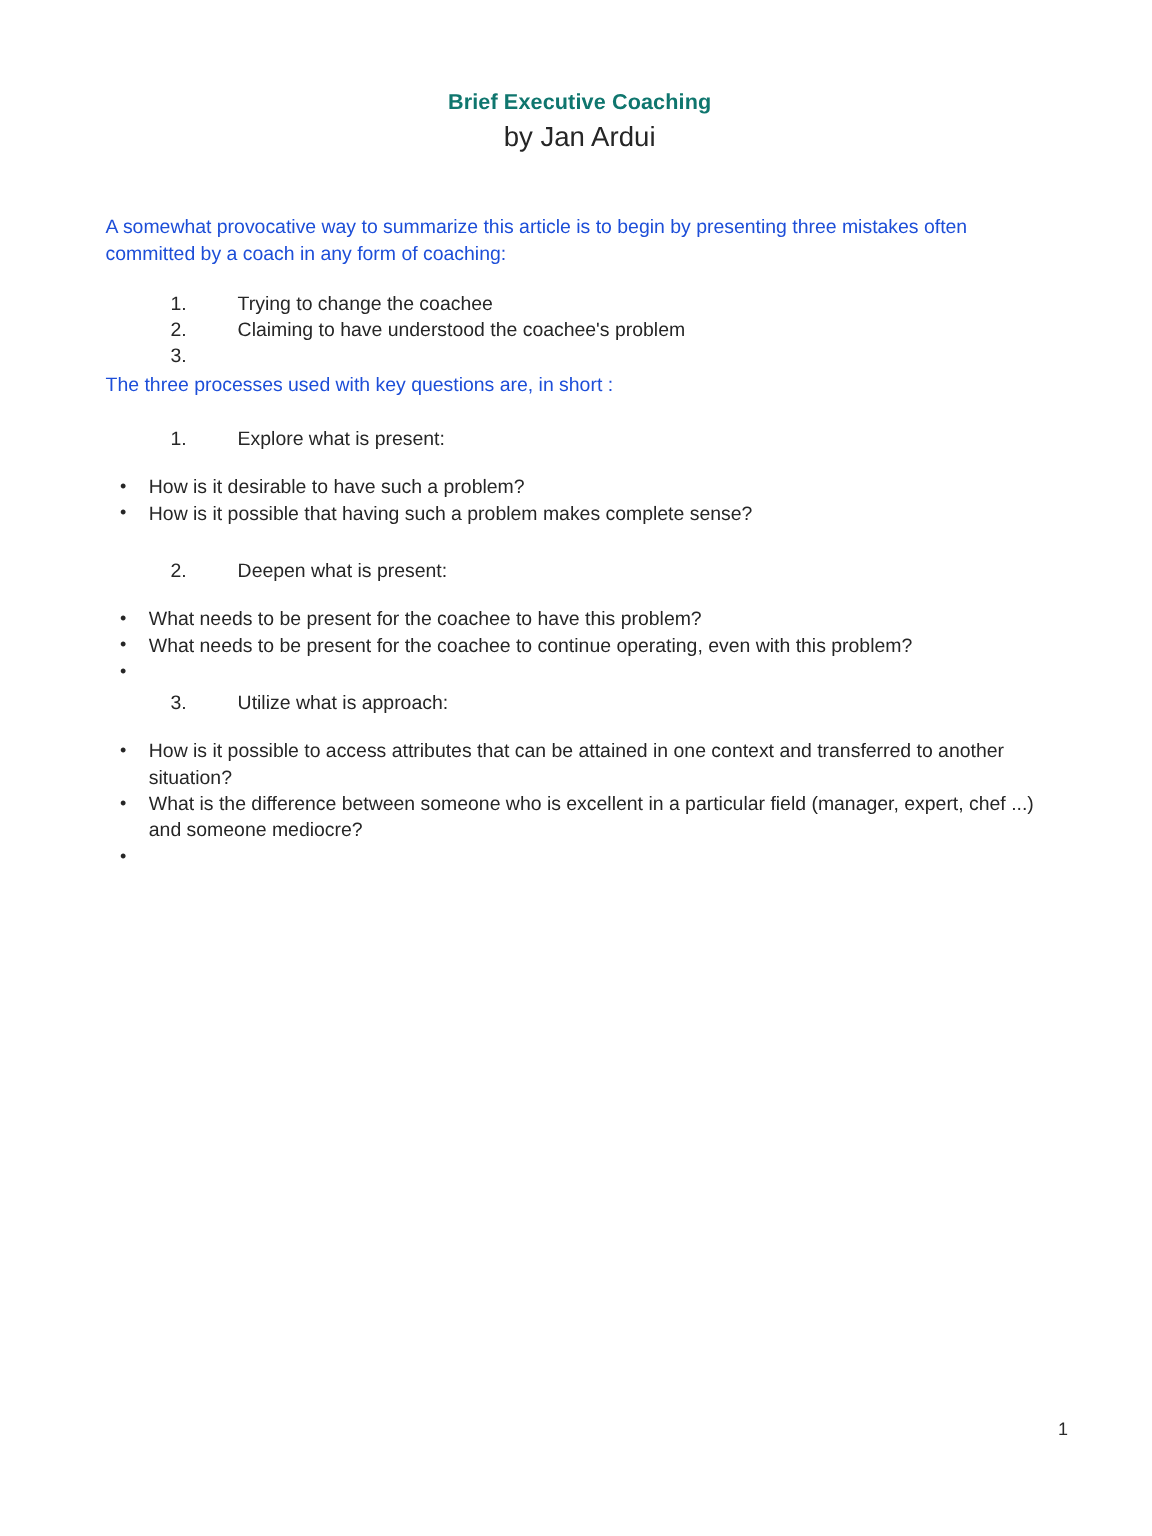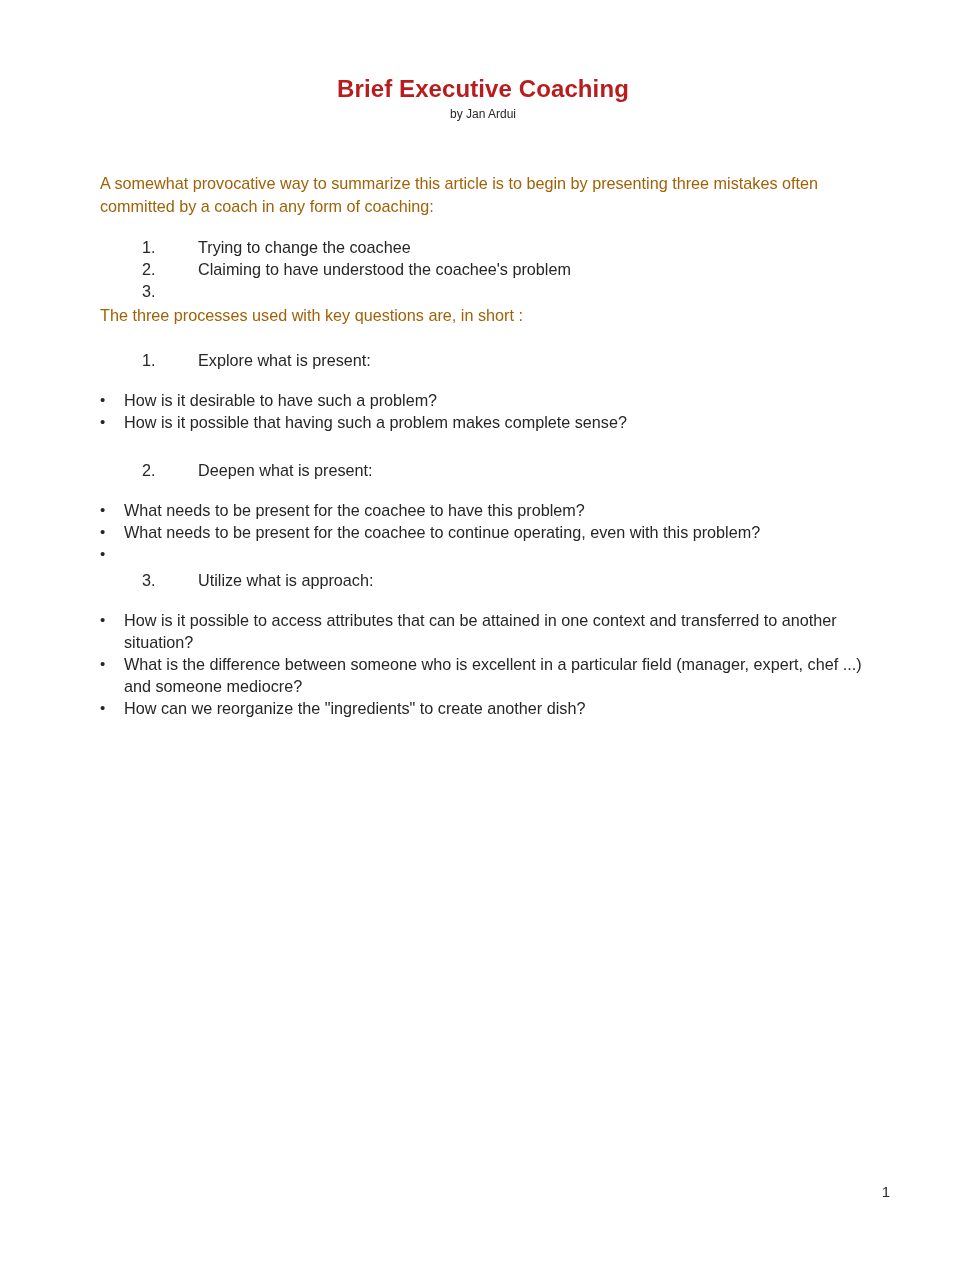--- a/index.html
+++ b/index.html
@@ -30,41 +30,41 @@
     top: 74px;
     width: 790px;
   }
 
   
   .title-block {
     text-align: center;
     margin: 0 0 50px 0;
   }
   .doc-title {
-    font-size: 24px;
+    font-size: 18px;
     font-weight: bold;
     letter-spacing: 0.1px;
     line-height: 1.25;
     margin: 0 0 3px 0;
-    color: #b91c1c;
+    color: #0f766e;
   }
   .doc-byline {
-    font-size: 12px;
+    font-size: 23px;
     font-weight: normal;
     line-height: 1.25;
     margin: 0;
     color: #262626;
   }
 
   
   .para {
     font-size: 16.2px;
     line-height: 23px;
-    margin: 0 0 18px 12px;
-    color: #a16207;
+    margin: 0 0 18px 0;
+    color: #1d4ed8;
   }
   .para.tight {
     margin-bottom: 0;
   }
 
   
   .num-list {
     margin: 0;
     padding: 0;
     list-style: none;
@@ -221,21 +221,20 @@
           <li class="bullet-item">
             <span class="dot">•</span>
             <span>How is it possible to access attributes that can be attained in one context and transferred to another situation?</span>
           </li>
           <li class="bullet-item">
             <span class="dot">•</span>
             <span>What is the difference between someone who is excellent in a particular field (manager, expert, chef ...) and someone mediocre?</span>
           </li>
           <li class="bullet-item">
             <span class="dot">•</span>
-            <span>How can we reorganize the "ingredients" to create another dish?</span>
           </li>
         </ul>
       </li>
 
     </ol>
 
   </div>
 
   <div class="page-number">1</div>
 

